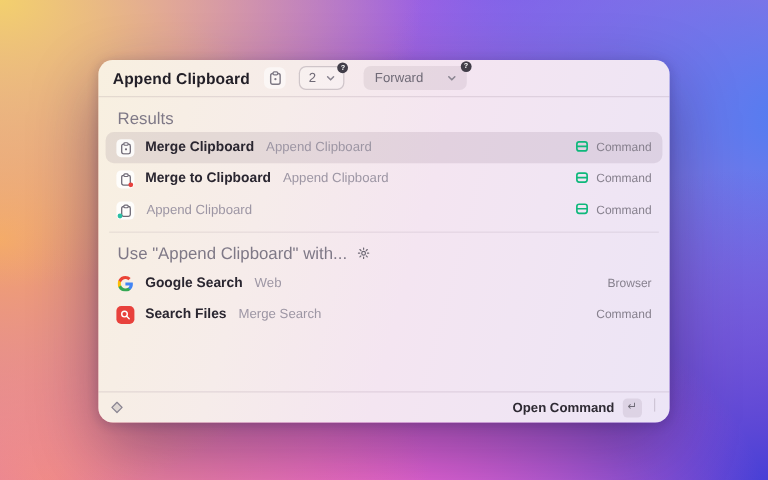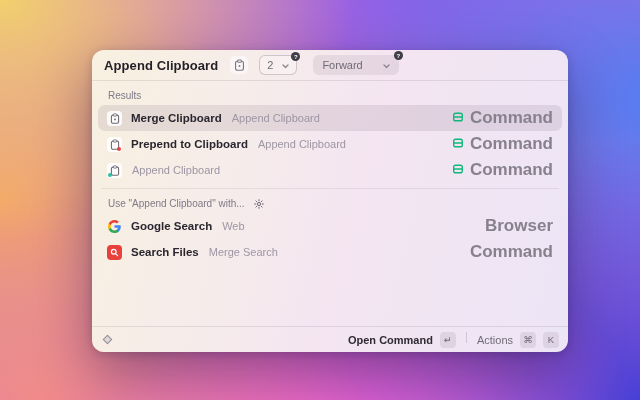--- a/index.html
+++ b/index.html
@@ -11,54 +11,54 @@
     background-image:
       radial-gradient(55% 60% at 0% 0%, #f3d06d 0%, rgba(243,208,109,0) 100%),
       radial-gradient(45% 55% at 0% 50%, #f4a468 0%, rgba(244,164,104,0) 100%),
       radial-gradient(50% 50% at 6% 100%, #f0898c 0%, rgba(240,137,140,0) 100%),
       radial-gradient(55% 55% at 45% 108%, #ee60d0 0%, rgba(238,96,208,0) 100%),
       radial-gradient(62% 70% at 102% 105%, #3c3cd6 0%, rgba(60,60,214,0) 100%),
       radial-gradient(55% 65% at 104% 25%, #4f7df2 0%, rgba(79,125,242,0) 100%),
       radial-gradient(45% 55% at 66% -6%, #8a5ce8 0%, rgba(138,92,232,0) 100%);
   }
   .window {
-    position:absolute; left:92px; top:50px; width:476px; height:302px;
+    position:absolute; left:82px; top:50px; width:476px; height:302px;
     border-radius:12px; overflow:hidden;
     background:linear-gradient(105deg,#f8f0e0 0%,#f6ecea 30%,#f4e5f1 55%,#ece5f6 100%);
     box-shadow:0 22px 55px rgba(25,15,60,0.40), 0 2px 10px rgba(25,15,60,0.20);
   }
   .hdr { display:flex; align-items:center; height:31px; padding:0 12px;
          border-bottom:1px solid rgba(90,70,90,0.13); }
   .hdr-title { font-size:13px; font-weight:700; color:#221f27; letter-spacing:.1px; }
   .hdr-badge { width:18px; height:18px; border-radius:5px; background:rgba(255,255,255,0.55);
                display:flex; align-items:center; justify-content:center; color:#7d7884; margin-left:12px; }
   .dd { position:relative; display:flex; align-items:center; height:20px; border-radius:6px;
         font-size:11px; color:#6f6a76; cursor:default; }
   .dd1 { margin-left:11px; padding:0 7px; gap:9px;
          border:1px solid rgba(100,85,100,0.28); background:rgba(255,255,255,0.25); }
   .dd2 { margin-left:16px; padding:0 9px; gap:20px; background:rgba(100,80,100,0.10); }
   .hint { position:absolute; top:-4px; right:-4px; width:9px; height:9px; border-radius:50%;
           background:#413d48; color:#fff; font-size:6px; font-weight:700; line-height:1;
           display:flex; align-items:center; justify-content:center; }
-  .section-label { font-size:10px; color:#7f7987; margin:9px 6px 4px 16px;
+  .section-label { font-size:14px; color:#7f7987; margin:9px 6px 4px 16px;
                    display:flex; align-items:center; gap:9px; }
   .row { display:flex; align-items:center; height:26px; margin:0 6px; padding:0 9px;
          border-radius:7px; gap:9px; }
   .row.selected { background:rgba(80,55,80,0.11); }
   .row-icon { position:relative; width:15px; height:15px; flex:none;
               display:flex; align-items:center; justify-content:center; color:#6f6a76; }
   .icon-tile { background:rgba(255,255,255,0.85); border-radius:4px; }
   .dot { position:absolute; width:4px; height:4px; border-radius:50%; }
   .dot-red { background:#e8413c; right:1px; bottom:1px; }
   .dot-teal { background:#2bbfa4; left:1px; bottom:1px; }
   .files-tile { background:#e8413c; border-radius:4px; }
   .row-title { font-weight:700; font-size:11.5px; color:#2a2630; white-space:nowrap; }
   .row-sub { font-size:11px; color:#9d96a4; margin-left:1px; white-space:nowrap; }
-  .row-right { margin-left:auto; display:flex; gap:6px;
-               font-size:17px; color:#87818e;font-weight:bold; }
+  .row-right { margin-left:auto; display:flex; align-items:center; gap:6px;
+               font-size:10px; color:#87818e; }
   .divider { height:1px; background:rgba(90,70,90,0.10); margin:5px 9px 4px 9px; }
   .footer { position:absolute; left:0; right:0; bottom:0; height:26px;
             border-top:1px solid rgba(90,70,90,0.13);
             display:flex; align-items:center; padding:0 9px; }
   .footer-right { margin-left:auto; display:flex; align-items:flex-start; gap:7px; }
   .open-cmd { font-size:11px; font-weight:700; color:#2e2a33; }
   .actions-lbl { font-size:11px; color:#716c78; }
   .fk { height:16px; min-width:16px; padding:0 3px; border-radius:4px;
         background:rgba(90,70,90,0.11); color:#6f6a76; font-size:9.5px;
         display:flex; align-items:center; justify-content:center; }
@@ -125,21 +125,21 @@
   </div>
 
   <div class="row">
     <span class="row-icon icon-tile">
       <svg width="10" height="11" viewBox="0 0 12 13">
         <rect x="1.7" y="2.4" width="8.6" height="9.8" rx="1.8" fill="none" stroke="currentColor" stroke-width="1.3"></rect>
         <rect x="3.9" y="1" width="4.2" height="2.6" rx="1" fill="#fff" stroke="currentColor" stroke-width="1.1"></rect>
       </svg>
       <span class="dot dot-red"></span>
     </span>
-    <span class="row-title">Prepend to Clipboard</span>
+    <span class="row-title">Merge to Clipboard</span>
     <span class="row-sub">Append Clipboard</span>
     <span class="row-right">
       <span>
         <svg width="12" height="12" viewBox="0 0 14 14">
           <rect x="2" y="2.6" width="10" height="8.8" rx="2.2" fill="none" stroke="#0eb87b" stroke-width="1.6"></rect>
           <line x1="2" y1="7" x2="12" y2="7" stroke="#0eb87b" stroke-width="1.6"></line>
         </svg>
       </span>
       <span>Command</span>
     </span>
@@ -221,21 +221,16 @@
       <svg width="13" height="13" viewBox="0 0 16 16">
         <rect x="4.3" y="4.3" width="7.4" height="7.4" transform="rotate(45 8 8)" fill="rgba(140,135,145,0.22)" stroke="#8c8793" stroke-width="1.3" stroke-linejoin="round"></rect>
       </svg>
     </span>
     <span class="footer-right">
       <span class="btn-group">
         <span class="open-cmd">Open Command</span>
         <span class="fk">↵</span>
       </span>
       <span class="vsep"></span>
-      <span class="btn-group">
-        <span class="actions-lbl">Actions</span>
-        <span class="fk">⌘</span>
-        <span class="fk">K</span>
-      </span>
     </span>
   </div>
 
 </div>
 
 </body></html>

